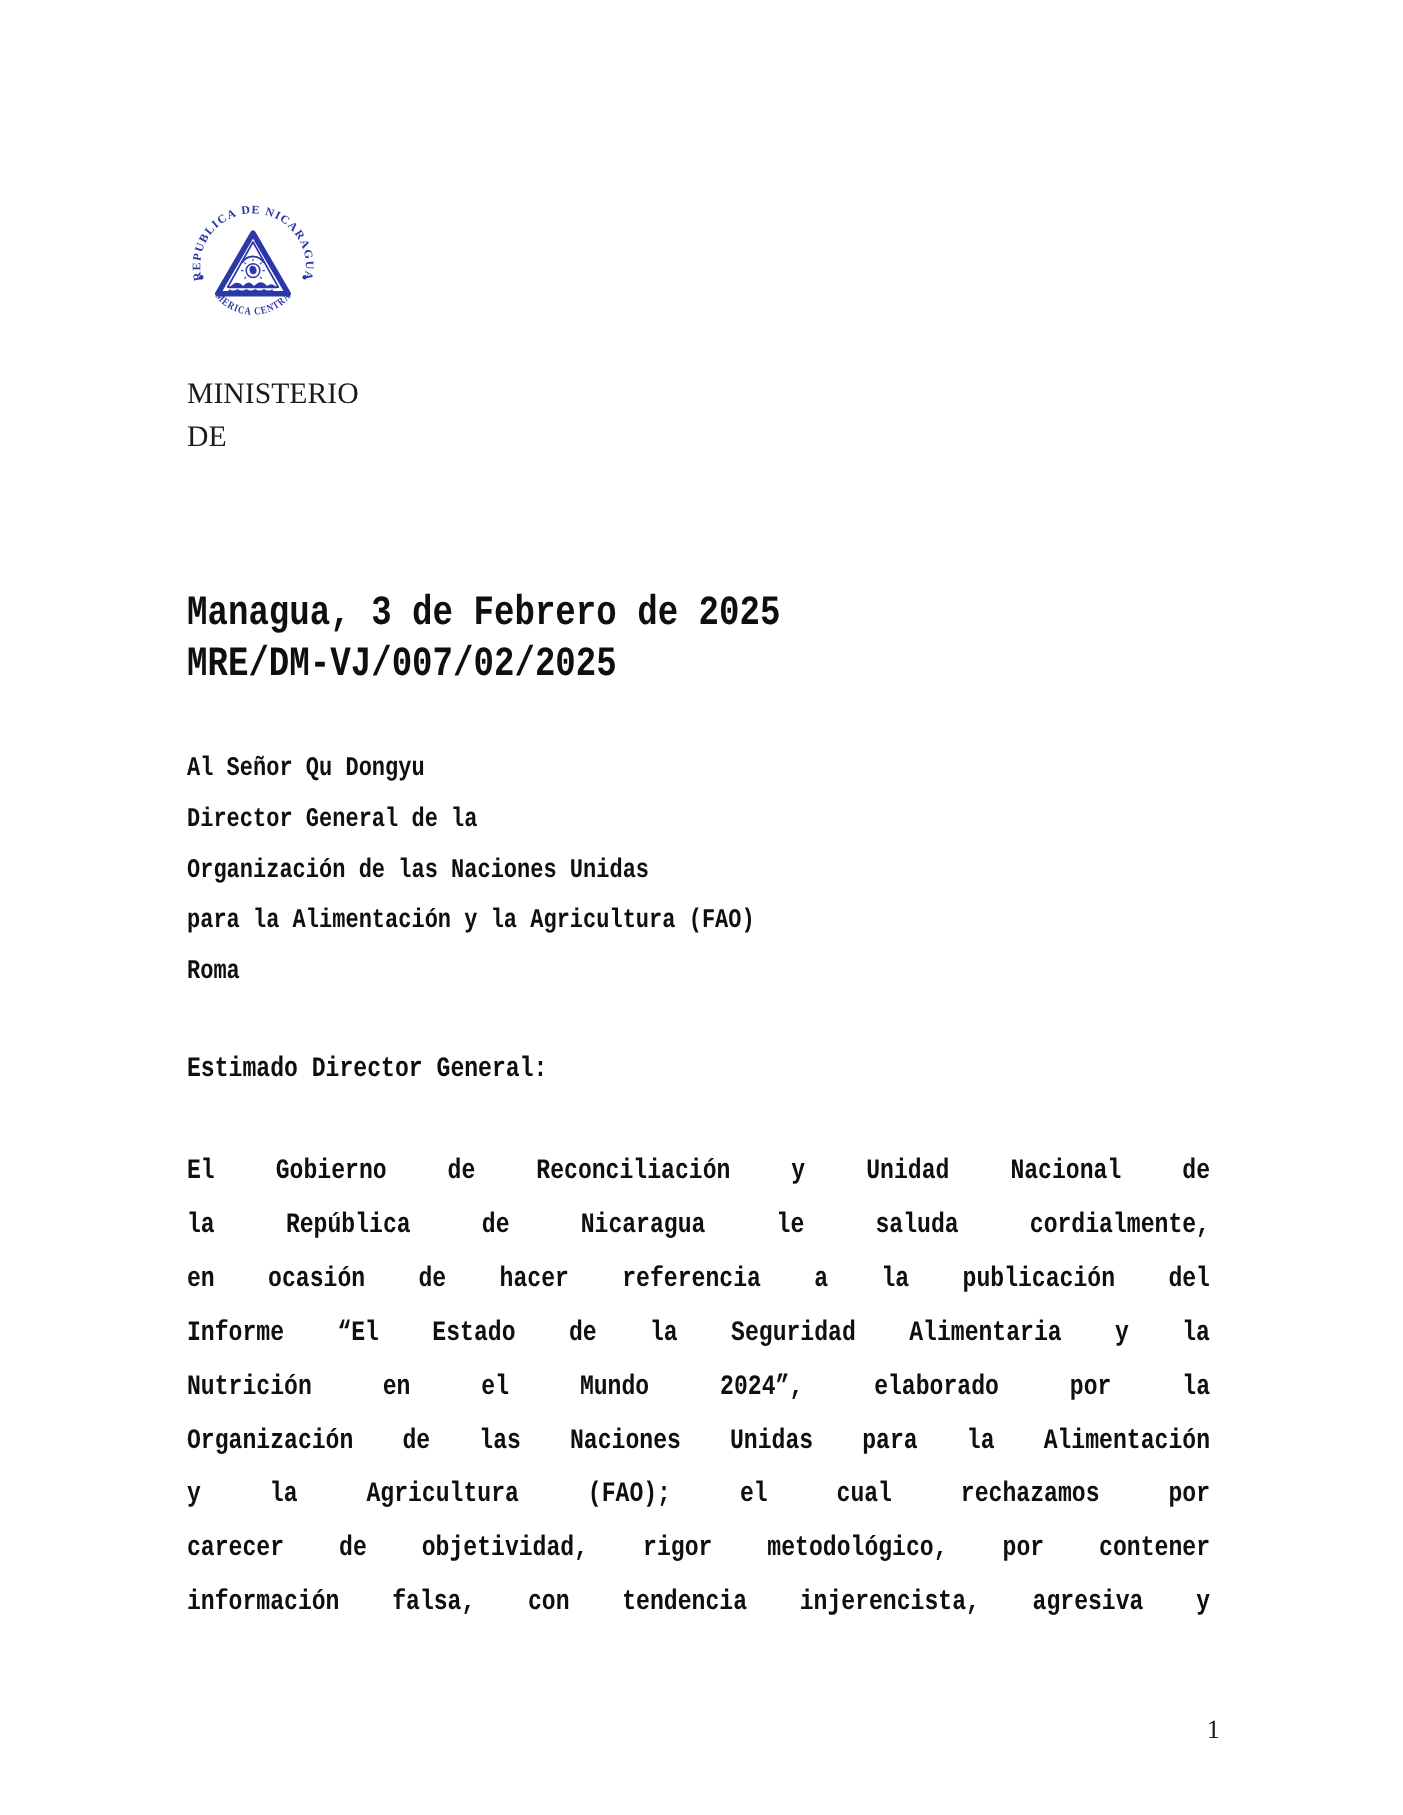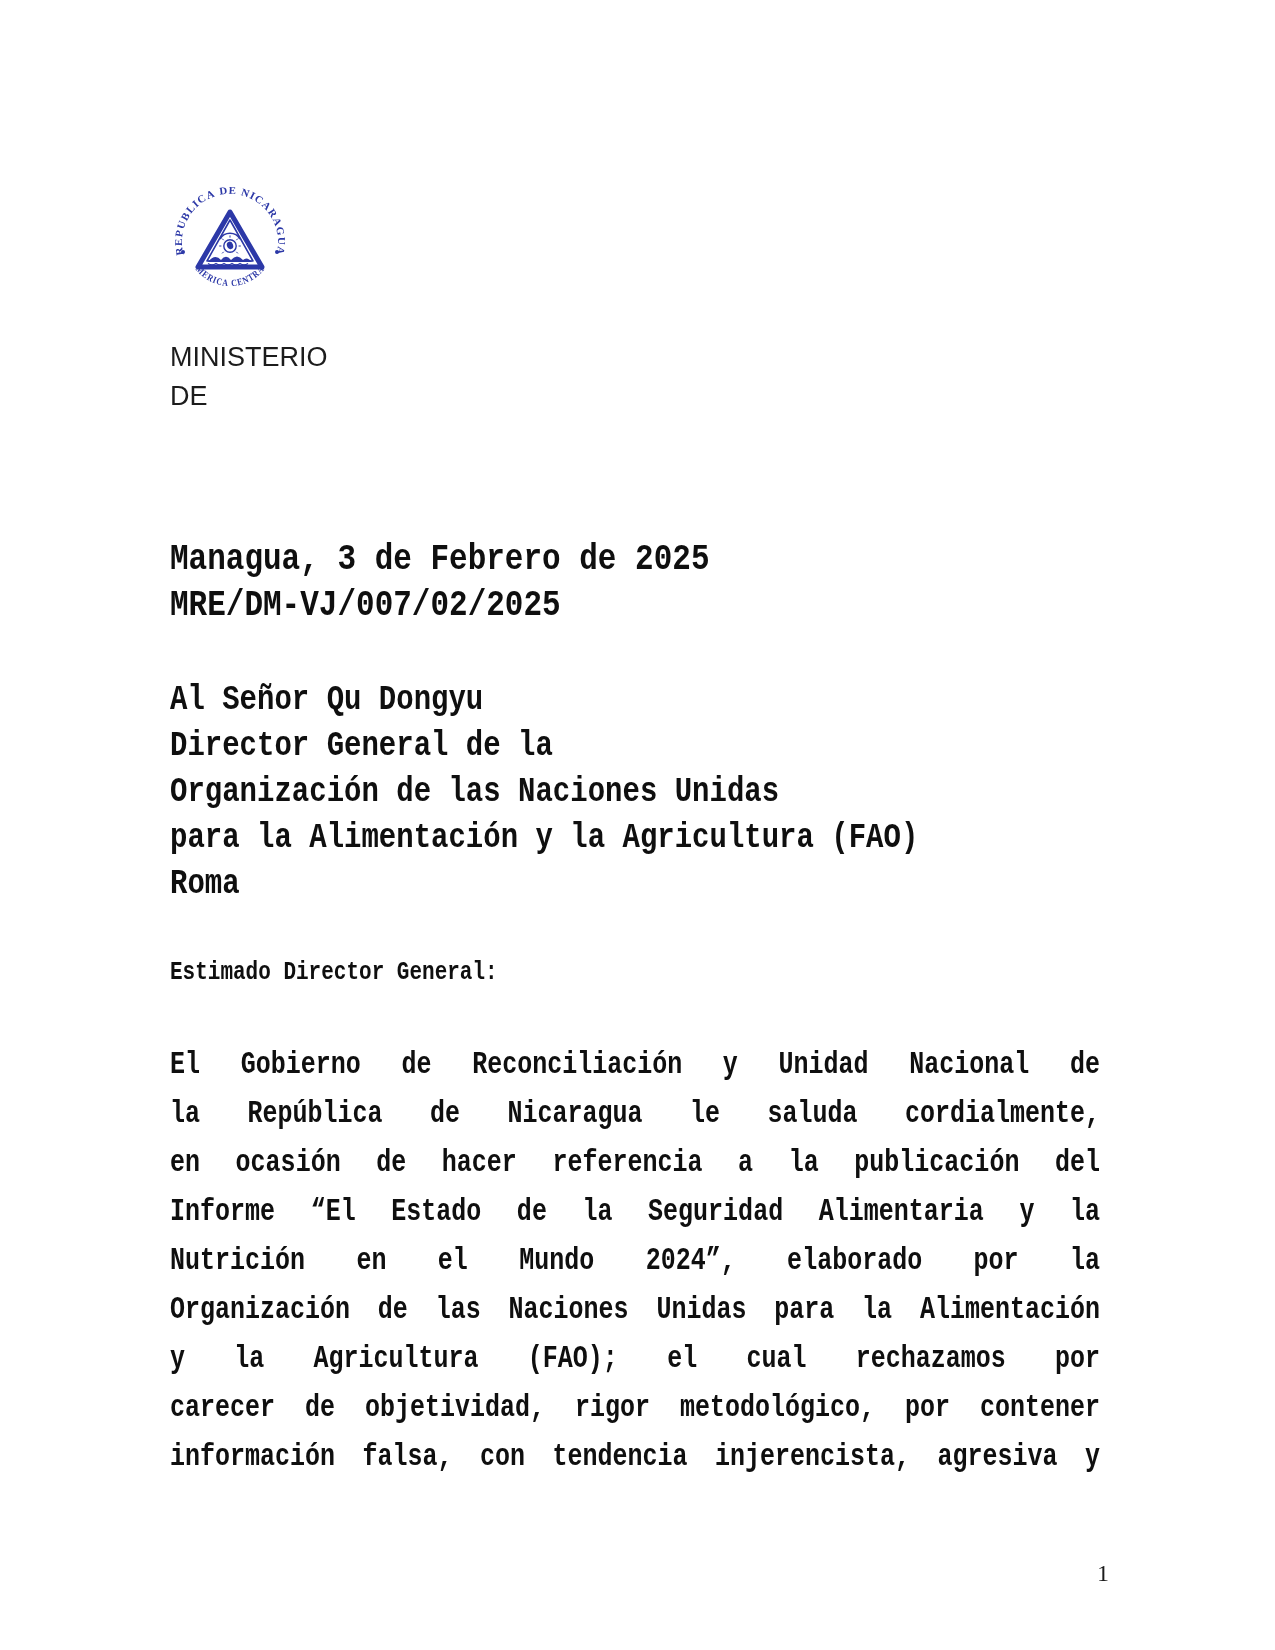--- a/index.html
+++ b/index.html
@@ -5,32 +5,32 @@
   html,body{margin:0;padding:0;background:#ffffff;}
   .page{
     position:relative;
     width:1275px;height:1650px;
     background:#ffffff;
     overflow:hidden;
     font-kerning:none;
   }
   .block{position:absolute;left:170px;width:930px;color:#121212;}
   .serif{
-    font-family:Liberation Sans, sans-serif;
+    font-family:Liberation Serif, serif;
     font-size:27px;line-height:39px;color:#1c1c1c;
   }
   .mono{
     font-family:"Liberation Mono","DejaVu Sans Mono",monospace;
     font-weight:bold;color:#0f0f0f;
   }
   .mono .line{transform:scaleY(1.22);transform-origin:50% 50%;white-space:pre;}
   .refblock{top:536px;font-size:31px;line-height:46px;}
-  .addrblock{top:677px;font-size:29px;line-height:46px;}
+  .addrblock{top:677px;font-size:20px;line-height:46px;}
   .salutblock{top:950px;font-size:21px;line-height:46px;}
-  .bodyblock{top:1041px;font-size:25px;line-height:49px;}
+  .bodyblock{top:1041px;font-size:21px;line-height:49px;}
   .bodyblock .jline{
     transform:scaleY(1.22);transform-origin:50% 50%;
     text-align:justify;text-align-last:justify;
     white-space:normal;
   }
   .letterhead{top:338px;}
   .seal{position:absolute;left:170px;top:182px;width:120px;height:120px;}
   .seal svg{display:block;}
   .seal text{
     font-family:"Liberation Serif","DejaVu Serif",serif;

